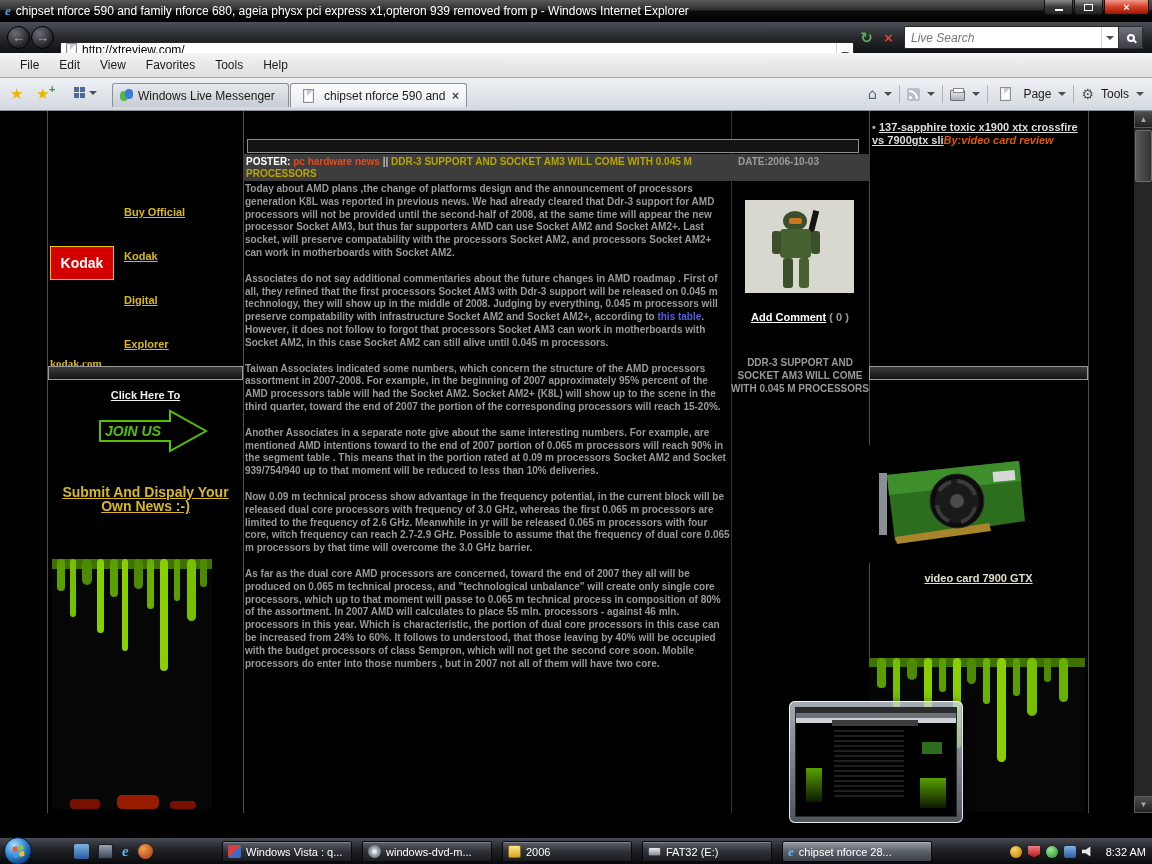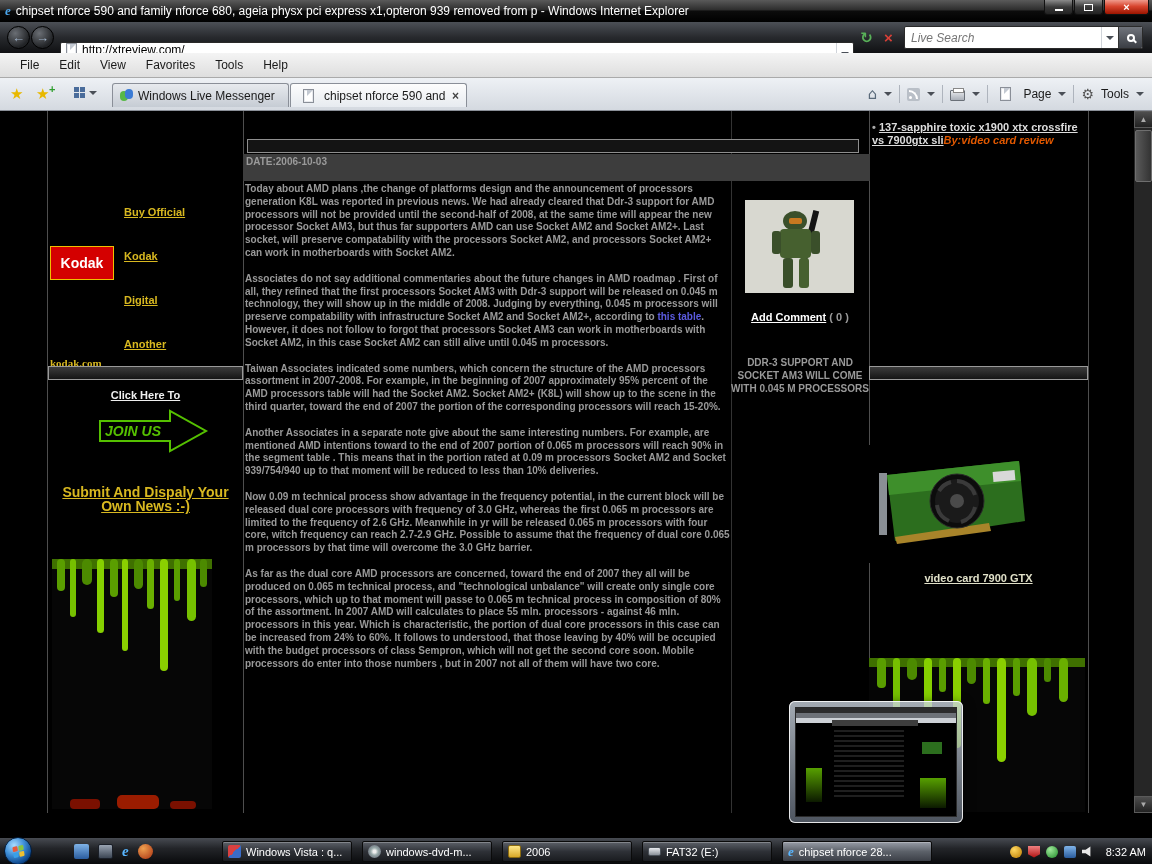--- a/index.html
+++ b/index.html
@@ -326,21 +326,21 @@
     <div class="vline" style="left:869px"></div>
     <div class="vline" style="left:1088px"></div>
 
     <div class="kodak-ad">
       <div class="kodak-row">
         <div class="kodak-logo">Kodak</div>
         <div class="kodak-links">
           <span class="ylink">Buy Official</span>
           <span class="ylink">Kodak</span>
           <span class="ylink">Digital</span>
-          <span class="ylink">Another</span>
+          <span class="ylink">Explorer</span>
         </div>
       </div>
       <span class="ylink kodak-site">kodak.com</span>
     </div>
 
     <div class="section-bar" style="left:48px; top:255px; width:195px"></div>
 
     <div class="click-here">Click Here To</div>
 
     <svg class="joinus" width="116" height="52" viewBox="0 0 116 52">
@@ -368,20 +368,26 @@
       <rect x="135" y="0" width="9" height="62" rx="4.5" fill="#76c000"></rect>
       <rect x="148" y="0" width="7" height="28" rx="3.5" fill="#4c8a00"></rect>
       <rect x="18" y="240" width="30" height="10" rx="4" fill="#7a1000"></rect>
       <rect x="65" y="236" width="42" height="14" rx="5" fill="#9a1c00"></rect>
       <rect x="118" y="242" width="26" height="8" rx="4" fill="#7a1000"></rect>
     </svg>
 
     <div class="top-strip"></div>
 
     <div class="poster-bar">
+      <div class="poster-left">
+        <span class="c-white">POSTER:</span>
+        <span class="c-red">pc hardware news</span>
+        <span class="c-sep">||</span>
+        <span class="c-olive">DDR-3 SUPPORT AND SOCKET AM3 WILL COME WITH 0.045 M PROCESSORS</span>
+      </div>
       <span class="c-date">DATE:2006-10-03</span>
     </div>
 
     <div class="article">
       <p>Today about AMD plans ,the change of platforms design and the announcement of processors generation K8L was reported in previous news. We had already cleared that Ddr-3 support for AMD processors will not be provided until the second-half of 2008, at the same time will appear the new processor Socket AM3, but thus far supporters AMD can use Socket AM2 and Socket AM2+. Last socket, will preserve compatability with the processors Socket AM2, and processors Socket AM2+ can work in motherboards with Socket AM2.</p>
       <p><span>Associates do not say additional commentaries about the future changes in AMD roadmap . First of all, they refined that the first processors Socket AM3 with Ddr-3 support will be released on 0.045 m technology, they will show up in the middle of 2008. Judging by everything, 0.045 m processors will preserve compatability with infrastructure Socket AM2 and Socket AM2+, according to </span><span class="tbl-link">this table</span><span>. However, it does not follow to forgot that processors Socket AM3 can work in motherboards with Socket AM2, in this case Socket AM2 can still alive until 0.045 m processors.</span></p>
       <p>Taiwan Associates indicated some numbers, which concern the structure of the AMD processors assortment in 2007-2008. For example, in the beginning of 2007 approximately 95% percent of the AMD processors table will had the Socket AM2. Socket AM2+ (K8L) will show up to the scene in the third quarter, toward the end of 2007 the portion of the corresponding processors will reach 15-20%.</p>
       <p>Another Associates in a separate note give about the same interesting numbers. For example, are mentioned AMD intentions toward to the end of 2007 portion of 0.065 m processors will reach 90% in the segment table . This means that in the portion rated at 0.09 m processors Socket AM2 and Socket 939/754/940 up to that moment will be reduced to less than 10% deliveries.</p>
       <p>Now 0.09 m technical process show advantage in the frequency potential, in the current block will be released dual core processors with frequency of 3.0 GHz, whereas the first 0.065 m processors are limited to the frequency of 2.6 GHz. Meanwhile in yr will be released 0.065 m processors with four core, witch frequency can reach 2.7-2.9 GHz. Possible to assume that the frequency of dual core 0.065 m processors by that time will overcome the 3.0 GHz barrier.</p>
       <p>As far as the dual core AMD processors are concerned, toward the end of 2007 they all will be produced on 0.065 m technical process, and "technological unbalance" will create only single core processors, which up to that moment will passe to 0.065 m technical process in composition of 80% of the assortment. In 2007 AMD will calculates to place 55 mln. processors - against 46 mln. processors in this year. Which is characteristic, the portion of dual core processors in this case can be increased from 24% to 60%. It follows to understood, that those leaving by 40% will be occupied with the budget processors of class Sempron, which will not get the second core soon. Mobile processors do enter into those numbers , but in 2007 not all of them will have two core.</p>

